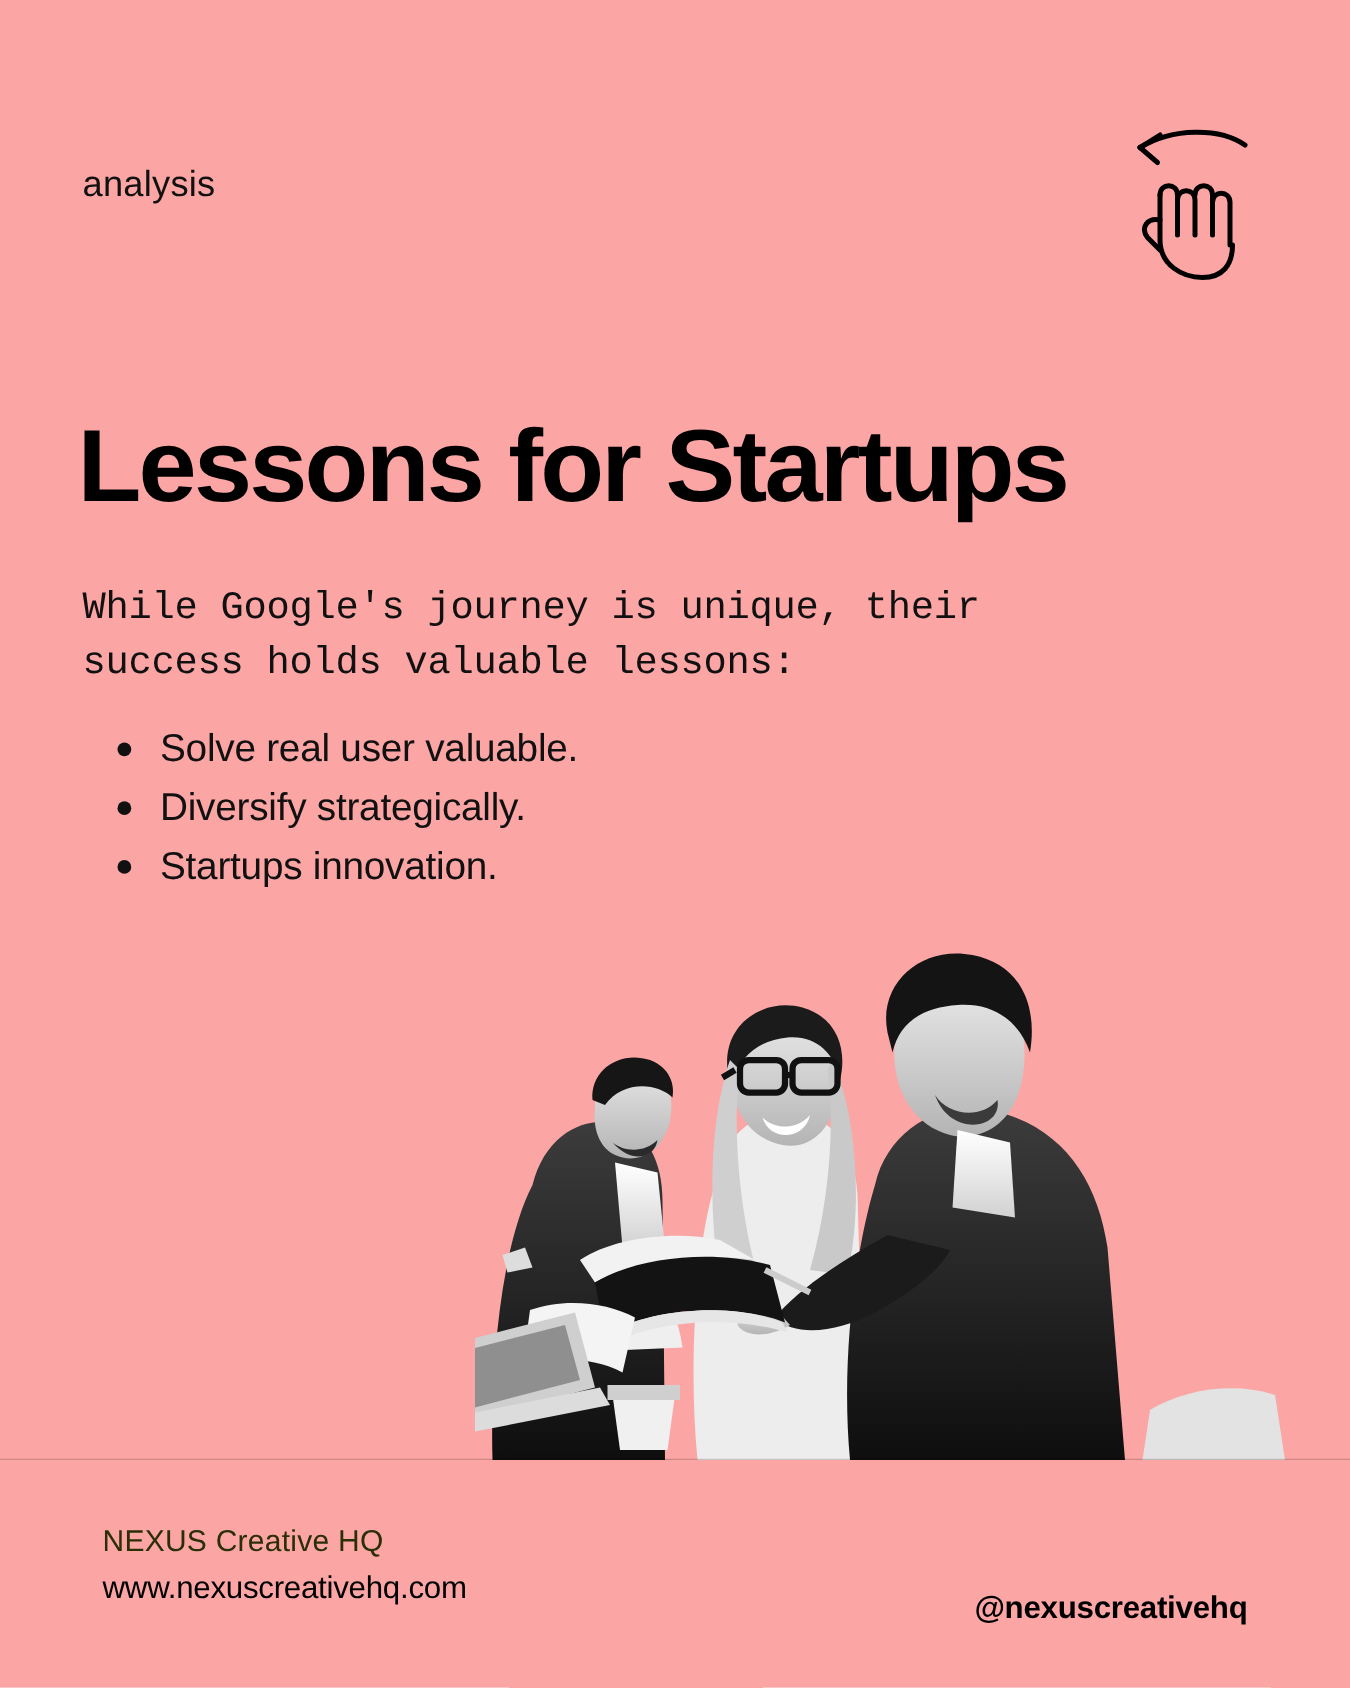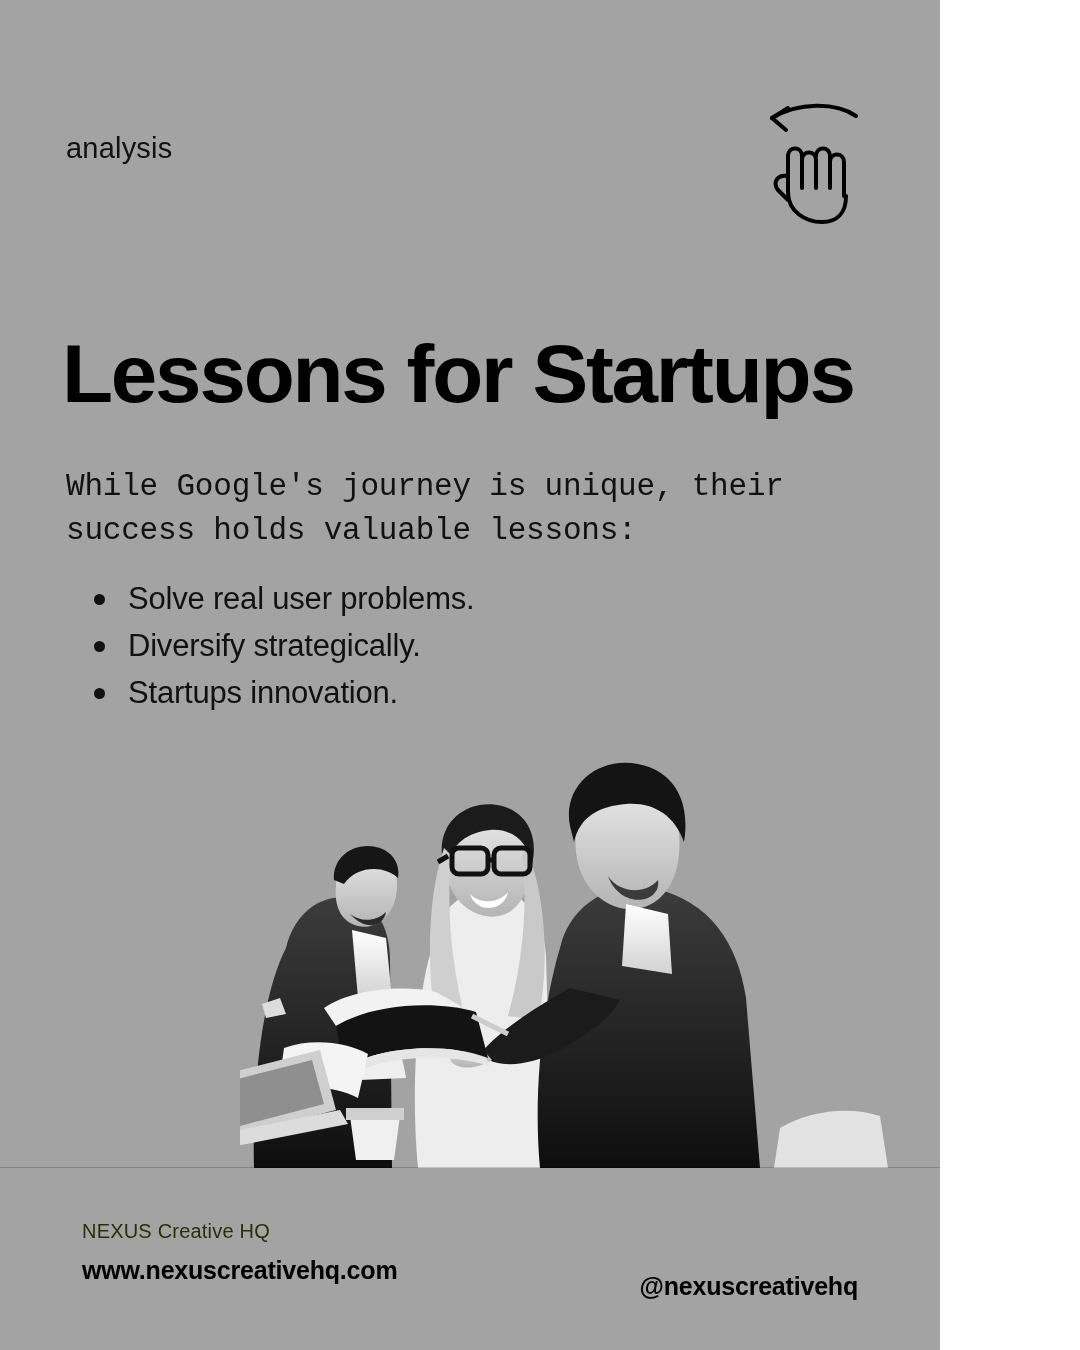--- a/index.html
+++ b/index.html
@@ -7,23 +7,23 @@
     padding: 0;
   }
   body {
     width: 1080px;
     height: 1350px;
     font-family: "Liberation Sans", sans-serif;
     overflow: hidden;
   }
   .poster {
     position: relative;
-    width: 940px;
+    width: 1080px;
     height: 1350px;
-    background: #a3a3a3;
+    background: #fca5a5;
     overflow: hidden;
   }
 
   
   .eyebrow {
     position: absolute;
     left: 66px;
     top: 132px;
     font-size: 29px;
     color: #111111;
@@ -119,30 +119,30 @@
     position: absolute;
     left: 0;
     right: 0;
     bottom: 0;
     height: 182px;
   }
   .brand-name {
     position: absolute;
     left: 82px;
     top: 52px;
-    font-size: 20px;
+    font-size: 24px;
     color: #2a2f08;
     letter-spacing: 0.2px;
   }
   .brand-url {
     position: absolute;
     left: 82px;
     top: 88px;
     font-size: 25px;
-    font-weight: bold;
+    font-weight: normal;
     color: #000000;
     letter-spacing: -0.2px;
   }
   .brand-handle {
     position: absolute;
     right: 82px;
     top: 104px;
     font-size: 25px;
     font-weight: bold;
     color: #000000;
@@ -168,21 +168,21 @@
       <path d="M30 60 L30 96 C30 116, 48 126, 64 126 C80 126, 88 116, 88 100"></path>
       <path d="M30 80 C20 78, 14 86, 20 94 L30 104"></path>
     </svg>
   </div>
 
   <h1 class="headline">Lessons for Startups</h1>
 
   <p class="intro">While Google's journey is unique, their success holds valuable lessons:</p>
 
   <ul class="bullets">
-    <li>Solve real user problems.</li>
+    <li>Solve real user valuable.</li>
     <li>Diversify strategically.</li>
     <li>Startups innovation.</li>
   </ul>
 
   <div class="photo">
     <svg viewBox="0 0 700 470" width="700" height="470">
       <defs>
         <linearGradient id="gsuit" x1="0" y1="0" x2="0" y2="1">
           <stop offset="0%" stop-color="#3c3c3c"></stop>
           <stop offset="100%" stop-color="#0e0e0e"></stop>

